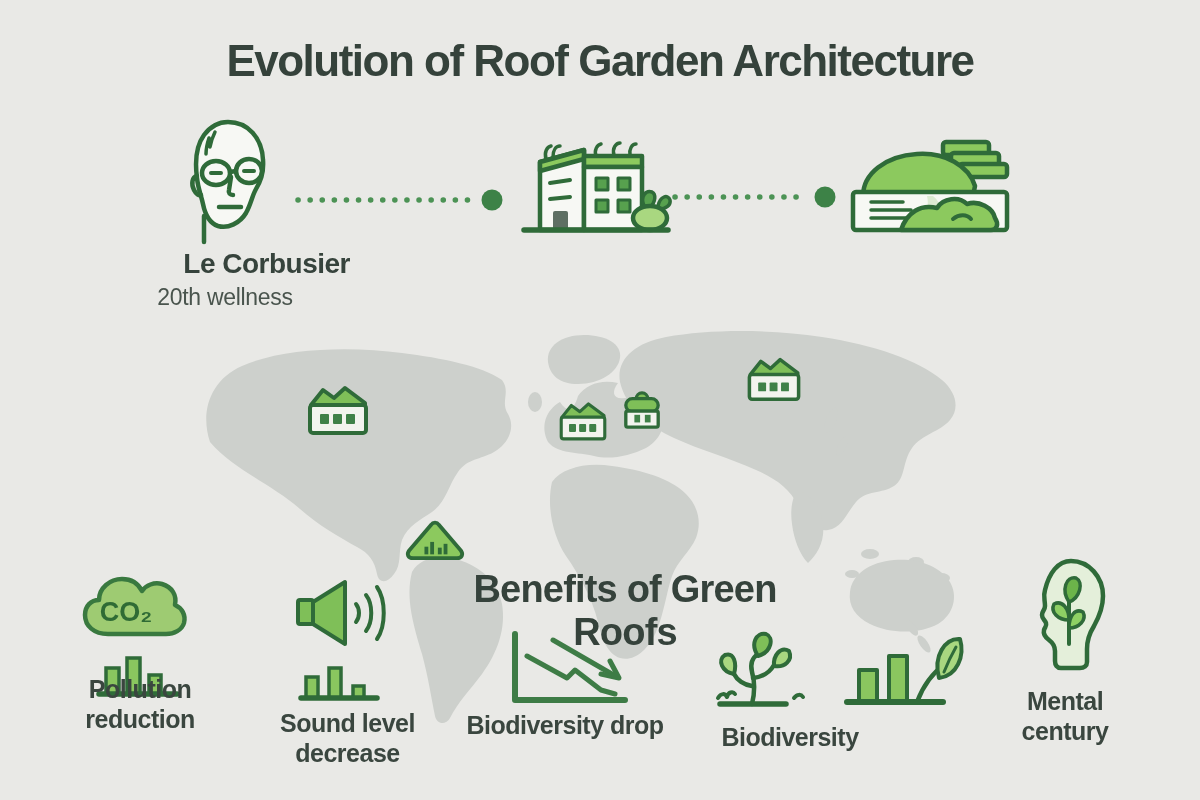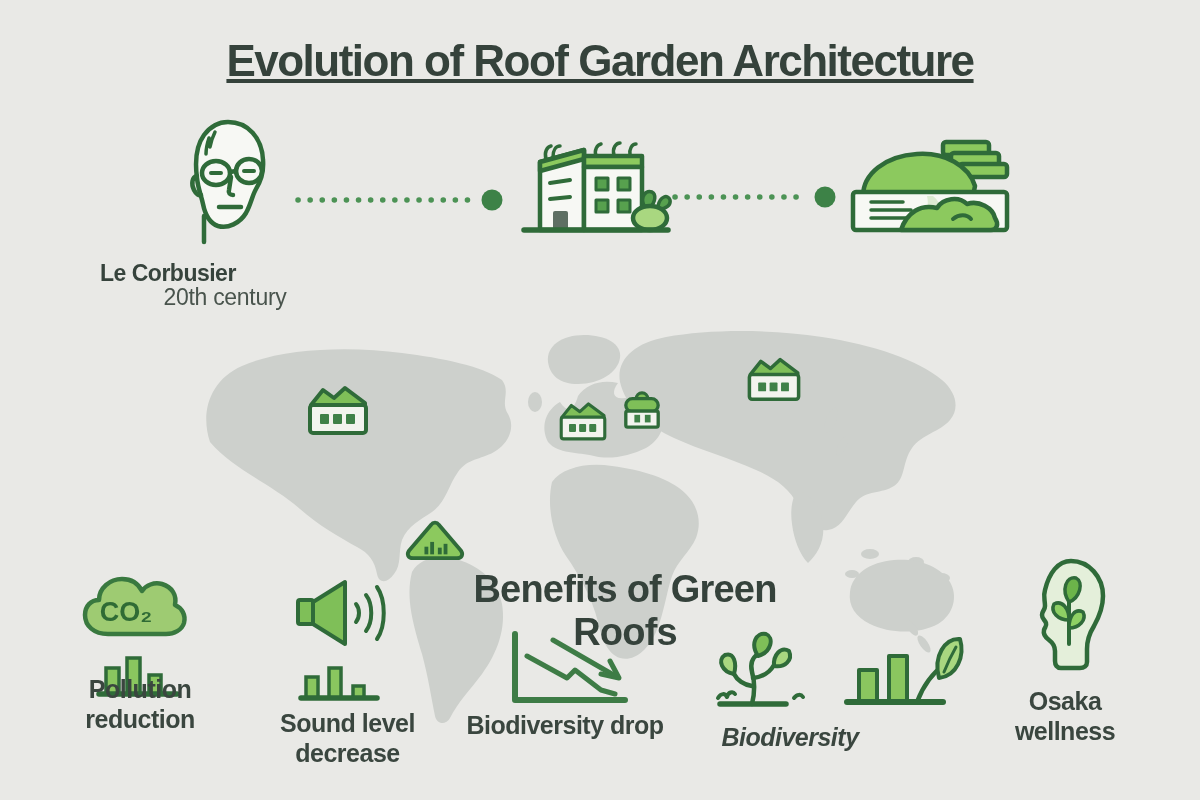--- a/index.html
+++ b/index.html
@@ -6,25 +6,24 @@
   .canvas{
     position:relative;width:1200px;height:800px;margin:0 auto;
     background:#e9e9e6;overflow:hidden;
     font-family:"Liberation Sans", sans-serif;color:#39453f;
   }
   .abs{position:absolute;}
   .title{
     position:absolute;left:0;top:36px;width:1200px;margin:0;
     text-align:center;font-size:44px;font-weight:700;letter-spacing:-1.5px;
     color:#35423b;
-    text-decoration:underline;
   }
   .tl-label{
-    position:absolute;text-align:left;font-size:23px;font-weight:700;
-    letter-spacing:-0.5px;color:#36433c;margin-top:12px;
+    position:absolute;text-align:right;font-size:28px;font-weight:700;
+    letter-spacing:-0.5px;color:#36433c;
   }
   .tl-sub{
     position:absolute;text-align:center;font-size:23px;font-weight:400;
     letter-spacing:-0.3px;color:#49544d;
   }
   .benefits-heading{
     position:absolute;left:425px;top:568px;width:400px;text-align:center;
     font-size:38px;font-weight:700;letter-spacing:-0.8px;color:#35423b;
   }
   .benefit-label{
@@ -130,21 +129,21 @@
       <path d="M18,60 C18,38 40,20 72,18 C100,16 124,30 130,50 L128,60 Z" fill="#8cc95e"></path>
       <rect x="8" y="56" width="154" height="38" rx="3" fill="#f7f8f4"></rect>
       <path d="M26,66 L58,66 M26,74 L66,74 M26,82 L72,82" stroke-width="3.5"></path>
       <path d="M88,60 C96,66 98,76 94,86 L78,86 C82,76 84,68 82,60 Z" fill="#dcead2" stroke="none"></path>
       <path d="M56,94 C62,76 76,68 92,72 C98,62 114,60 122,68 C134,64 148,72 150,82 C154,88 152,94 146,94 Z" fill="#8cc95e"></path>
       <path d="M108,83 C114,78 122,78 126,83" stroke-width="4"></path>
     </g>
   </svg>
 
   <div class="tl-label" style="left:100px;top:248px;width:250px;">Le Corbusier</div>
-  <div class="tl-sub" style="left:100px;top:284px;width:250px;">20th century</div>
+  <div class="tl-sub" style="left:100px;top:284px;width:250px;">20th wellness</div>
 
   <svg class="abs" style="left:305px;top:383px;" width="66" height="54" viewBox="0 0 66 54">
     <g stroke="#2f6b39" stroke-width="4" stroke-linejoin="round" fill="none">
       <path d="M6,22 L18,7 L29,15 L40,5 L60,20 L60,26 L6,26 Z" fill="#7fbf58"></path>
       <rect x="5" y="22" width="56" height="28" rx="3" fill="#f2f4ee"></rect>
       <rect x="15" y="31" width="9" height="10" rx="1" fill="#3f8148" stroke="none"></rect>
       <rect x="28" y="31" width="9" height="10" rx="1" fill="#3f8148" stroke="none"></rect>
       <rect x="41" y="31" width="9" height="10" rx="1" fill="#3f8148" stroke="none"></rect>
     </g>
   </svg>
@@ -250,26 +249,26 @@
   <svg class="abs" style="left:843px;top:630px;" width="124" height="78" viewBox="0 0 124 78">
     <g stroke="#2f6b39" fill="none" stroke-linecap="round" stroke-linejoin="round">
       <rect x="16" y="40" width="18" height="32" fill="#8ac65f" stroke-width="4"></rect>
       <rect x="46" y="26" width="18" height="46" fill="#8ac65f" stroke-width="4"></rect>
       <path d="M74,72 C80,56 88,44 102,34" stroke-width="4.5"></path>
       <path d="M96,48 C90,26 102,8 117,9 C122,26 114,46 96,48 Z" fill="#a9d780" stroke-width="4"></path>
       <path d="M101,42 C105,32 109,24 113,17" stroke-width="3"></path>
       <path d="M4,72 L100,72" stroke-width="6"></path>
     </g>
   </svg>
-  <div class="benefit-label" style="left:685px;top:722px;width:210px;font-style:italic;">Biodiversity</div>
+  <div class="benefit-label" style="left:685px;top:722px;width:210px;">Biodiversity</div>
 
   <svg class="abs" style="left:1016px;top:556px;" width="96" height="118" viewBox="0 0 96 118">
     <g stroke="#2f6b39" fill="none" stroke-linecap="round" stroke-linejoin="round">
       <path d="M55,5 C73,5 87,21 87,40 C87,52 83,61 78,70 C73,78 71,85 71,93 L71,106 C71,110 68,112 64,112 L45,112 C41,112 39,109 39,105 L39,95 C39,90 37,87 33,84 C29,81 27,78 28,74 C29,71 31,70 30,67 C29,64 26,63 26,59 C26,55 29,54 29,50 C29,44 27,40 29,34 C33,17 42,5 55,5 Z" fill="#e4efda" stroke-width="4.5"></path>
       <path d="M53,88 L53,46" stroke-width="4"></path>
       <path d="M53,46 C45,34 50,20 60,22 C68,26 64,42 53,46 Z" fill="#6cb44a" stroke-width="3.5"></path>
       <path d="M53,64 C42,64 34,56 38,48 C46,44 53,52 53,64 Z" fill="#8ed064" stroke-width="3.5"></path>
       <path d="M53,72 C63,72 71,64 67,56 C59,52 53,60 53,72 Z" fill="#8ed064" stroke-width="3.5"></path>
     </g>
   </svg>
-  <div class="benefit-label" style="left:995px;top:686px;width:140px;">Osaka wellness</div>
+  <div class="benefit-label" style="left:995px;top:686px;width:140px;">Mental century</div>
 
 </div>
 
 </body></html>

